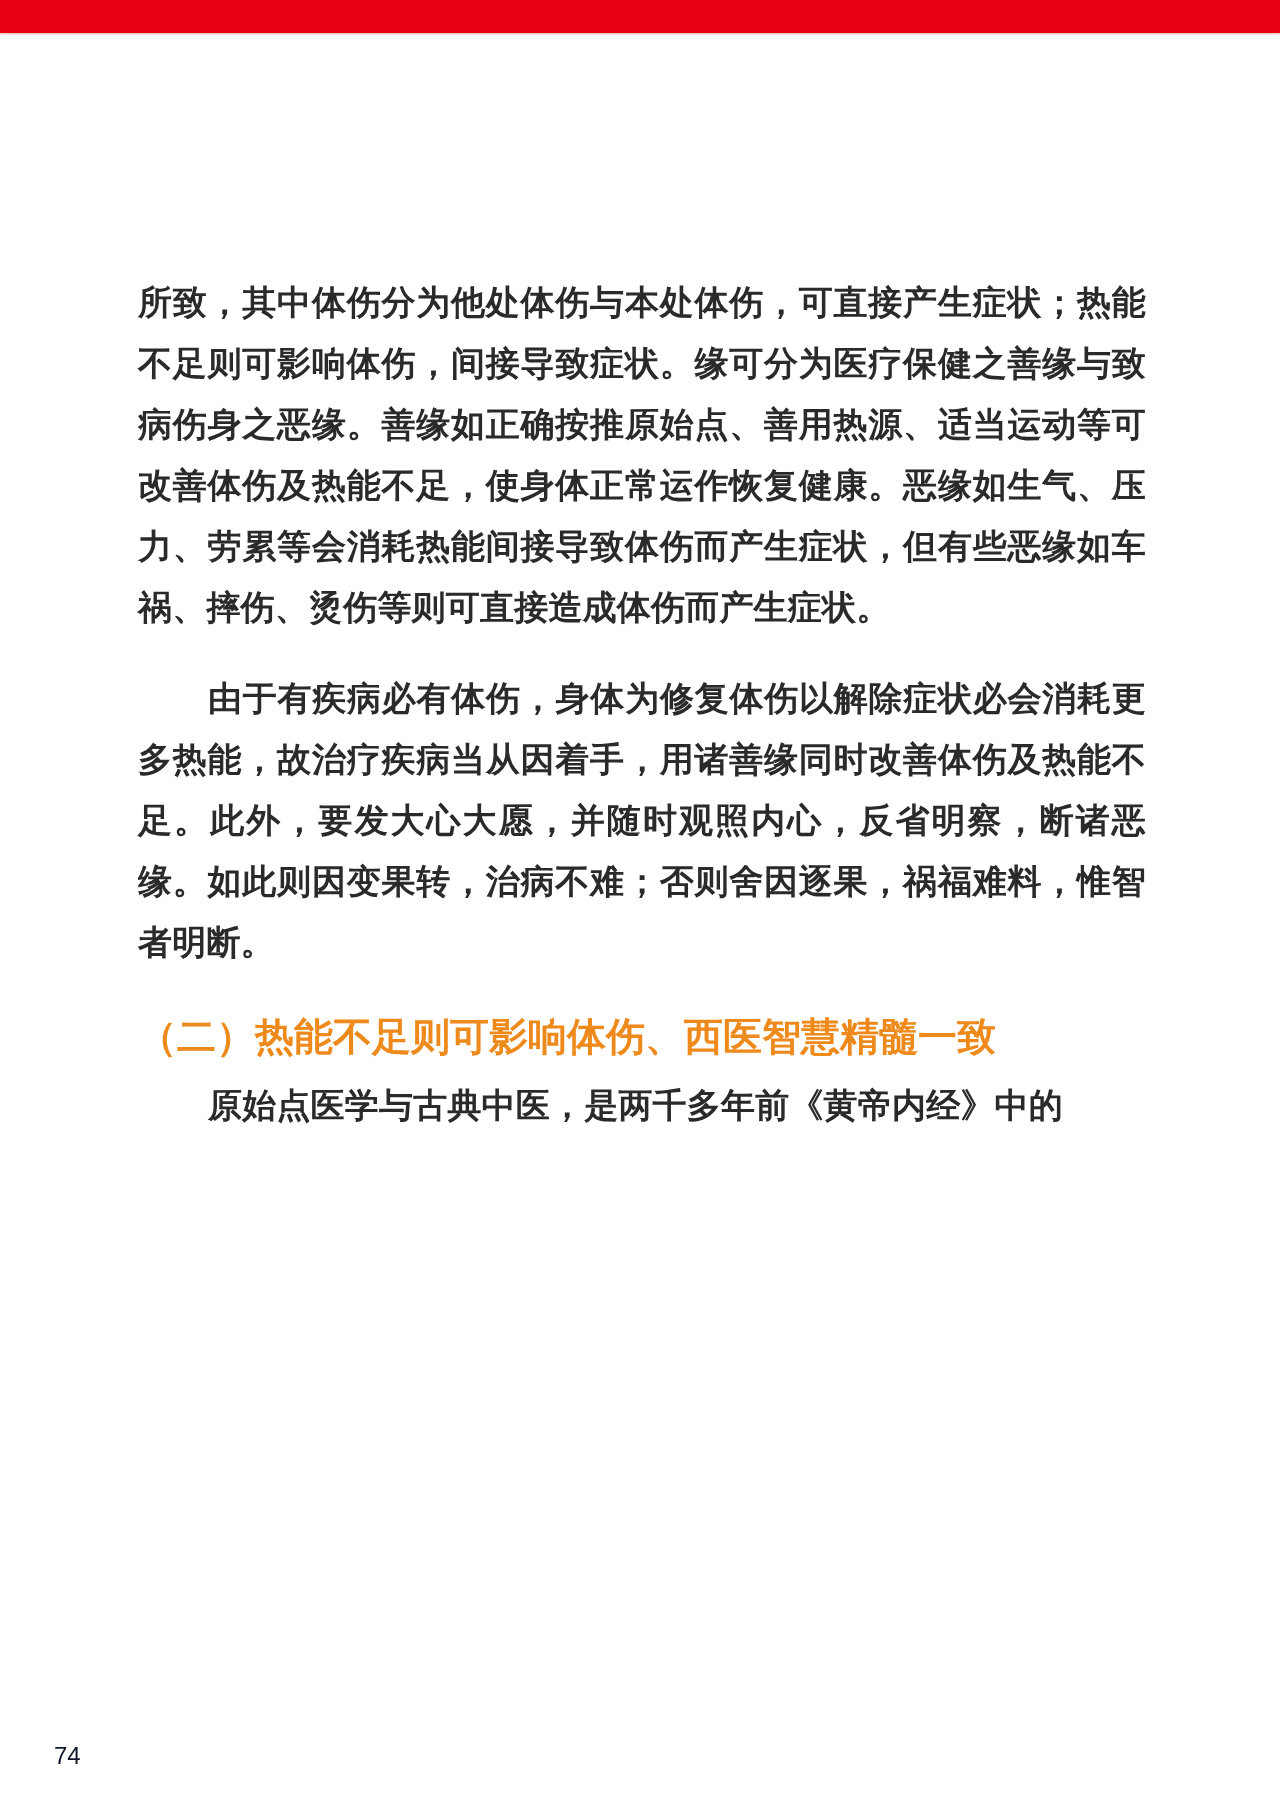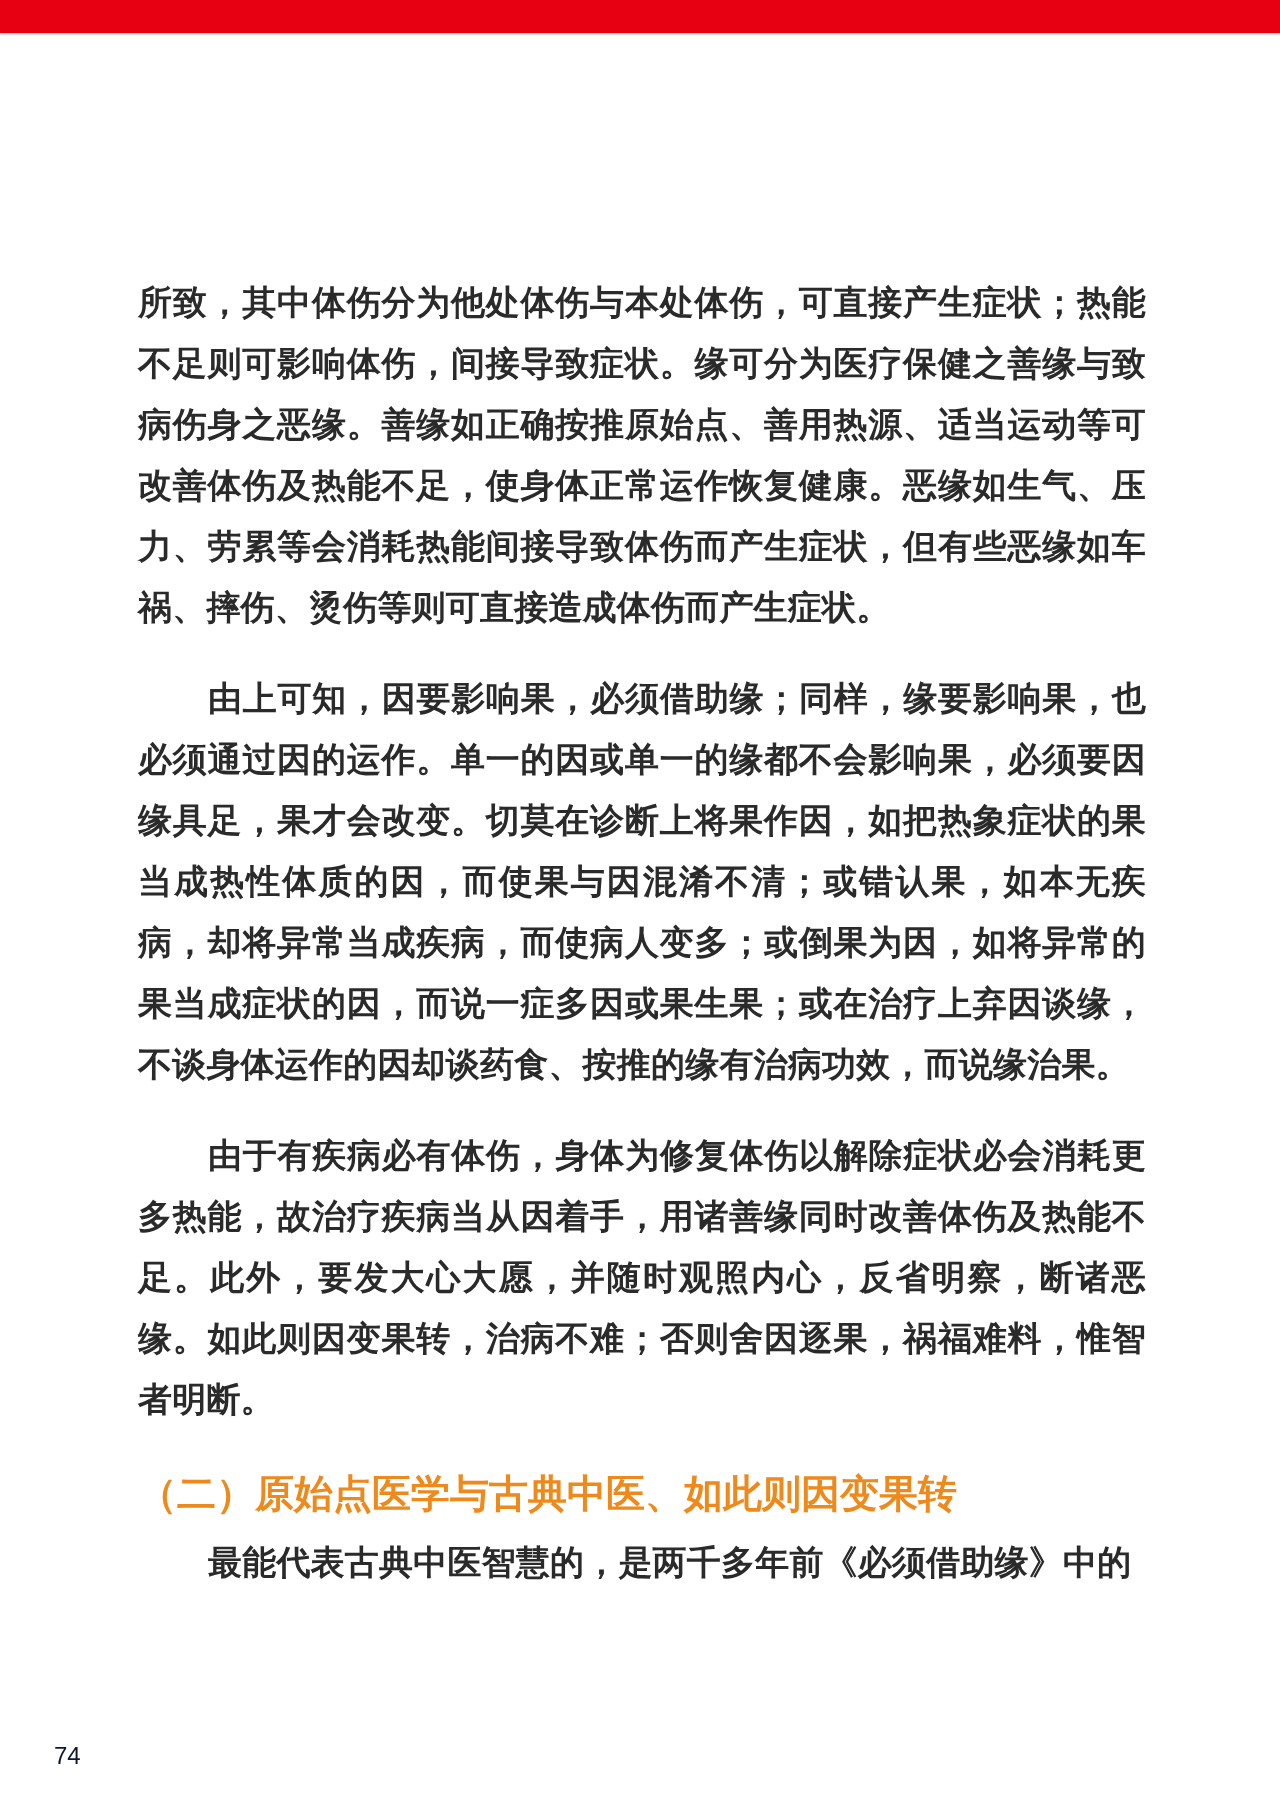--- a/index.html
+++ b/index.html
@@ -60,19 +60,18 @@
       font-family: "Liberation Sans", sans-serif;
     }
   </style>
 </head>
 <body>
 
 <div class="top-bar"></div>
 
 <div class="content">
   <p class="para">所致，其中体伤分为他处体伤与本处体伤，可直接产生症状；热能不足则可影响体伤，间接导致症状。缘可分为医疗保健之善缘与致病伤身之恶缘。善缘如正确按推原始点、善用热源、适当运动等可改善体伤及热能不足，使身体正常运作恢复健康。恶缘如生气、压力、劳累等会消耗热能间接导致体伤而产生症状，但有些恶缘如车祸、摔伤、烫伤等则可直接造成体伤而产生症状。</p>
-  <p class="para indent gap">由上可知，因要影响果，必须借助缘；同样，缘要影响果，也必须通过因的运作。单一的因或单一的缘都不会影响果，必须要因缘具足，果才会改变。切莫在诊断上将果作因，如把热象症状的果当成热性体质的因，而使果与因混淆不清；或错认果，如本无疾病，却将异常当成疾病，而使病人变多；或倒果为因，如将异常的果当成症状的因，而说一症多因或果生果；或在治疗上弃因谈缘，不谈身体运作的因却谈药食、按推的缘有治病功效，而说缘治果。</p>
   <p class="para indent gap">由于有疾病必有体伤，身体为修复体伤以解除症状必会消耗更多热能，故治疗疾病当从因着手，用诸善缘同时改善体伤及热能不足。此外，要发大心大愿，并随时观照内心，反省明察，断诸恶缘。如此则因变果转，治病不难；否则舍因逐果，祸福难料，惟智者明断。</p>
-  <h2 class="section-heading">（二）原始点医学与古典中医、如此则因变果转</h2>
-  <p class="para indent" style="margin-top:6px;">最能代表古典中医智慧的，是两千多年前《必须借助缘》中的</p>
+  <h2 class="section-heading">（二）热能不足则可影响体伤、西医智慧精髓一致</h2>
+  <p class="para indent" style="margin-top:6px;">原始点医学与古典中医，是两千多年前《黄帝内经》中的</p>
 </div>
 
 <div class="page-number">74</div>
 
 </body></html>

